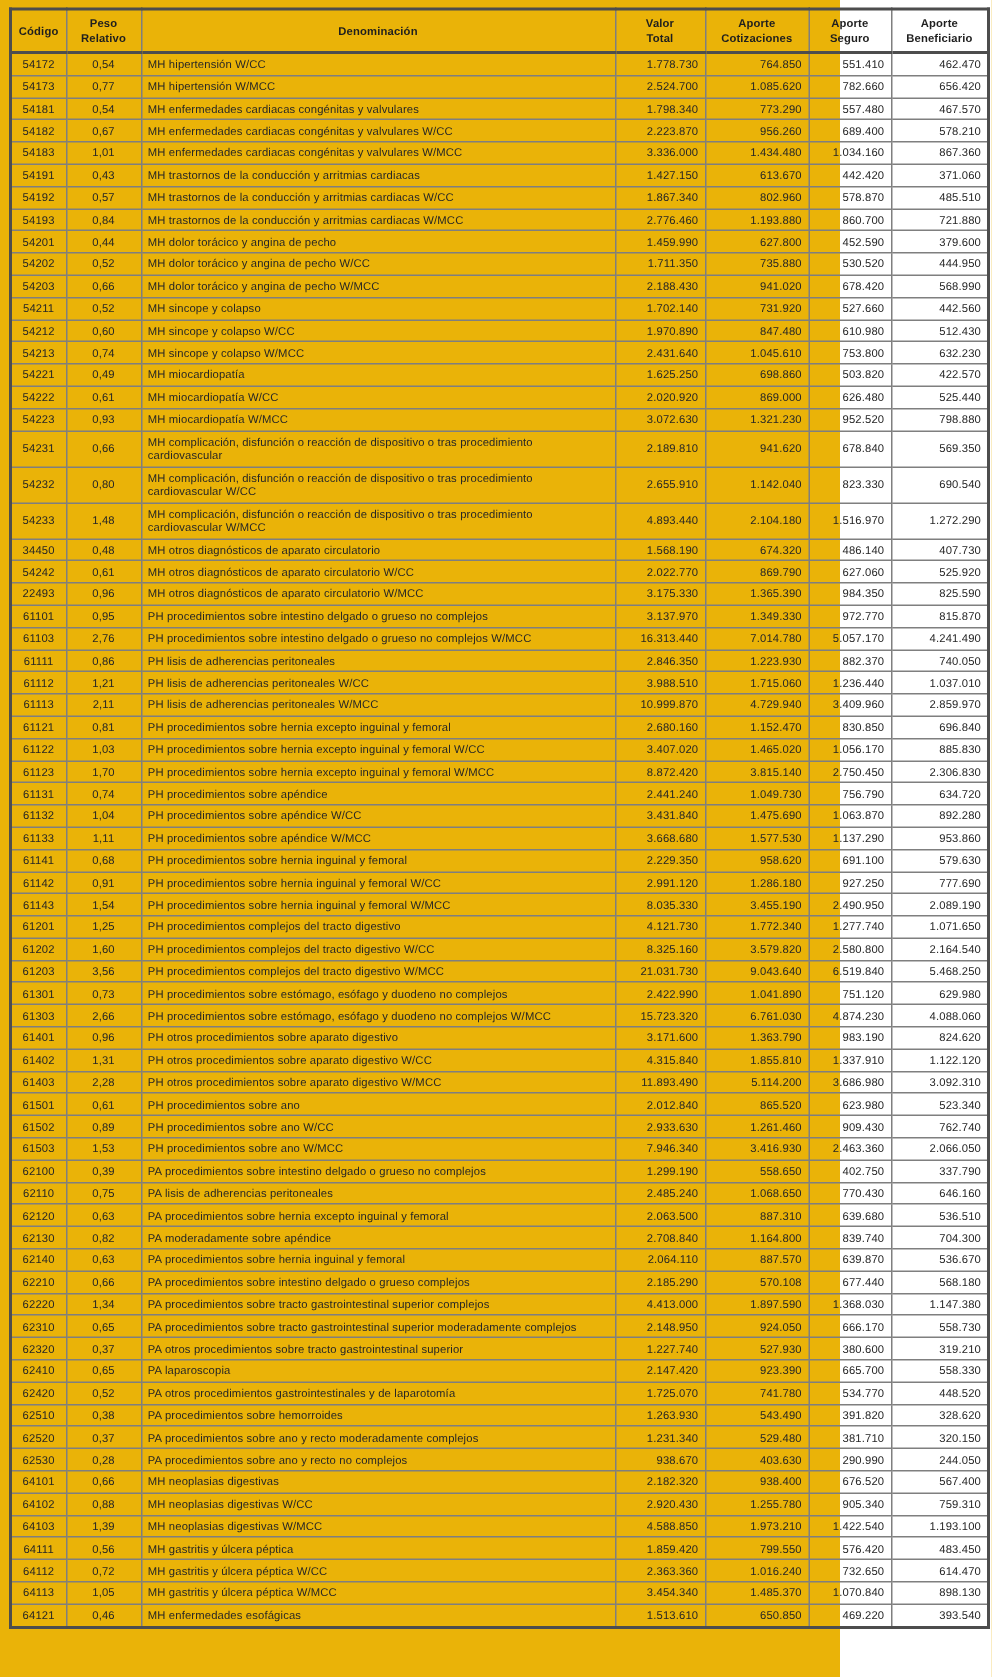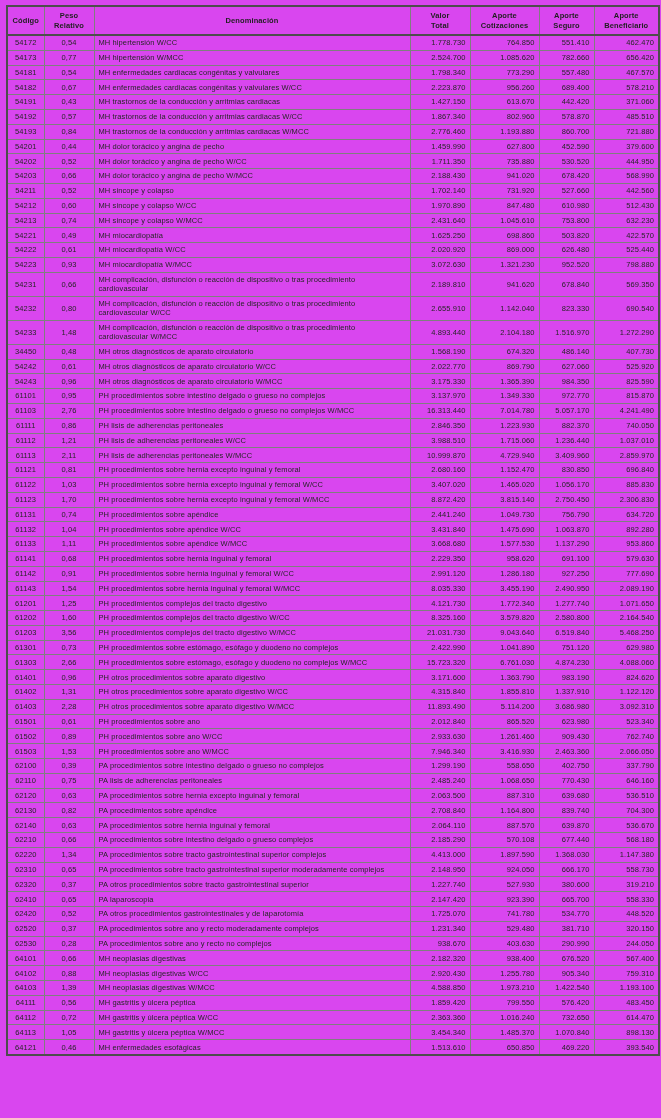--- a/index.html
+++ b/index.html
@@ -3,23 +3,23 @@
 <meta charset="utf-8">
 <style>
   html, body {
     margin: 0;
     padding: 0;
     background: #ffffff;
     font-family: "Liberation Sans", sans-serif;
     color: #262626;
   }
   .page {
-    width: 661px;
+    width: 560px;
     height: 1118px;
-    background: #d946ef;
+    background: #eab308;
     box-sizing: border-box;
     padding: 5px 3px 5px 6px;
   }
   table.tariff {
     border-collapse: collapse;
     table-layout: fixed;
     width: 652px;
     border: 2px solid #4d4d4d;
   }
   table.tariff th,
@@ -116,20 +116,29 @@
         <tr>
     <td class="c">54182</td>
     <td class="c">0,67</td>
     <td class="l">MH enfermedades cardiacas congénitas y valvulares W/CC</td>
     <td class="r">2.223.870</td>
     <td class="r">956.260</td>
     <td class="r">689.400</td>
     <td class="r">578.210</td>
   </tr>
         <tr>
+    <td class="c">54183</td>
+    <td class="c">1,01</td>
+    <td class="l">MH enfermedades cardiacas congénitas y valvulares W/MCC</td>
+    <td class="r">3.336.000</td>
+    <td class="r">1.434.480</td>
+    <td class="r">1.034.160</td>
+    <td class="r">867.360</td>
+  </tr>
+        <tr>
     <td class="c">54191</td>
     <td class="c">0,43</td>
     <td class="l">MH trastornos de la conducción y arritmias cardiacas</td>
     <td class="r">1.427.150</td>
     <td class="r">613.670</td>
     <td class="r">442.420</td>
     <td class="r">371.060</td>
   </tr>
         <tr>
     <td class="c">54192</td>
@@ -269,21 +278,21 @@
         <tr>
     <td class="c">54242</td>
     <td class="c">0,61</td>
     <td class="l">MH otros diagnósticos de aparato circulatorio W/CC</td>
     <td class="r">2.022.770</td>
     <td class="r">869.790</td>
     <td class="r">627.060</td>
     <td class="r">525.920</td>
   </tr>
         <tr>
-    <td class="c">54243</td>
+    <td class="c">22493</td>
     <td class="c">0,96</td>
     <td class="l">MH otros diagnósticos de aparato circulatorio W/MCC</td>
     <td class="r">3.175.330</td>
     <td class="r">1.365.390</td>
     <td class="r">984.350</td>
     <td class="r">825.590</td>
   </tr>
         <tr>
     <td class="c">61101</td>
     <td class="c">0,95</td>
@@ -532,21 +541,21 @@
     <td class="c">0,63</td>
     <td class="l">PA procedimientos sobre hernia excepto inguinal y femoral</td>
     <td class="r">2.063.500</td>
     <td class="r">887.310</td>
     <td class="r">639.680</td>
     <td class="r">536.510</td>
   </tr>
         <tr>
     <td class="c">62130</td>
     <td class="c">0,82</td>
-    <td class="l">PA procedimientos sobre apéndice</td>
+    <td class="l">PA moderadamente sobre apéndice</td>
     <td class="r">2.708.840</td>
     <td class="r">1.164.800</td>
     <td class="r">839.740</td>
     <td class="r">704.300</td>
   </tr>
         <tr>
     <td class="c">62140</td>
     <td class="c">0,63</td>
     <td class="l">PA procedimientos sobre hernia inguinal y femoral</td>
     <td class="r">2.064.110</td>
@@ -602,20 +611,29 @@
         <tr>
     <td class="c">62420</td>
     <td class="c">0,52</td>
     <td class="l">PA otros procedimientos gastrointestinales y de laparotomía</td>
     <td class="r">1.725.070</td>
     <td class="r">741.780</td>
     <td class="r">534.770</td>
     <td class="r">448.520</td>
   </tr>
         <tr>
+    <td class="c">62510</td>
+    <td class="c">0,38</td>
+    <td class="l">PA procedimientos sobre hemorroides</td>
+    <td class="r">1.263.930</td>
+    <td class="r">543.490</td>
+    <td class="r">391.820</td>
+    <td class="r">328.620</td>
+  </tr>
+        <tr>
     <td class="c">62520</td>
     <td class="c">0,37</td>
     <td class="l">PA procedimientos sobre ano y recto moderadamente complejos</td>
     <td class="r">1.231.340</td>
     <td class="r">529.480</td>
     <td class="r">381.710</td>
     <td class="r">320.150</td>
   </tr>
         <tr>
     <td class="c">62530</td>

